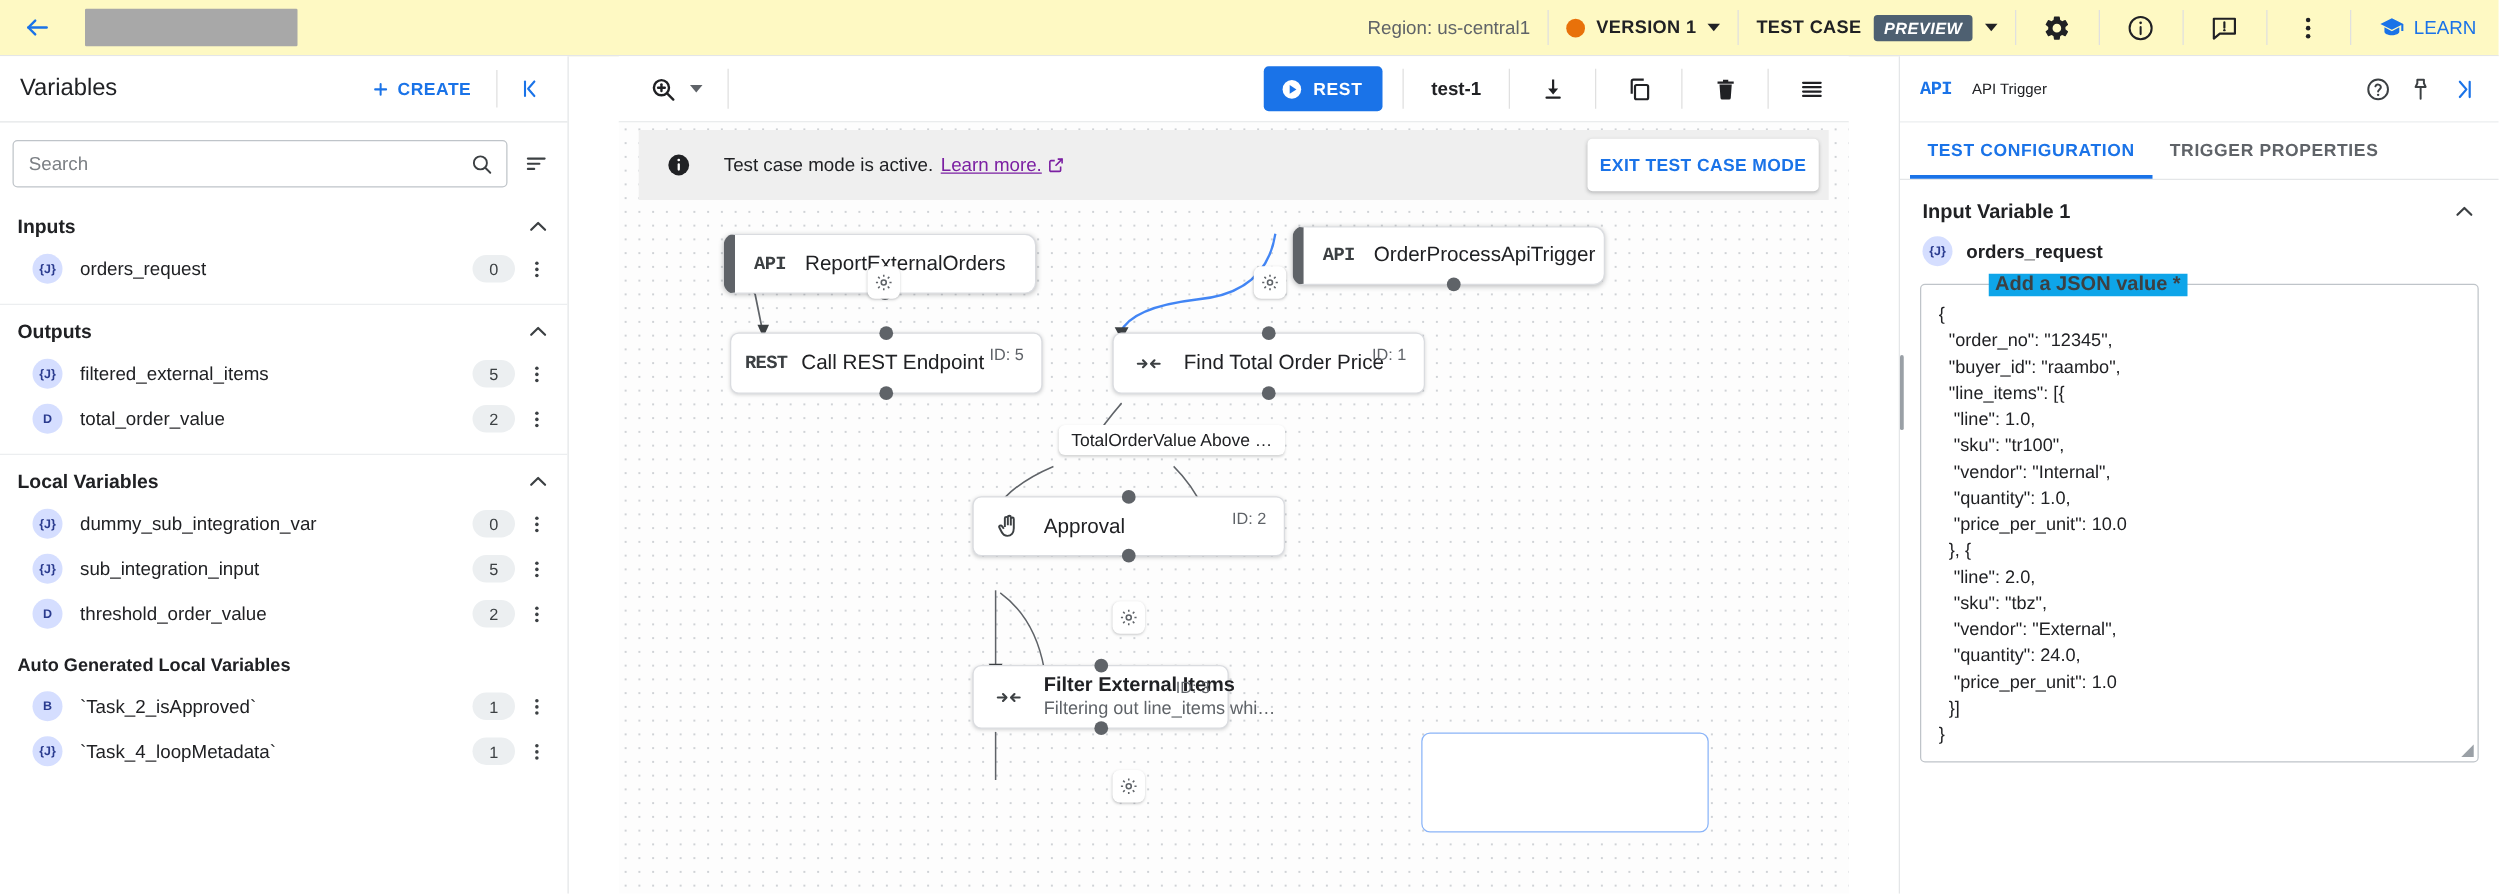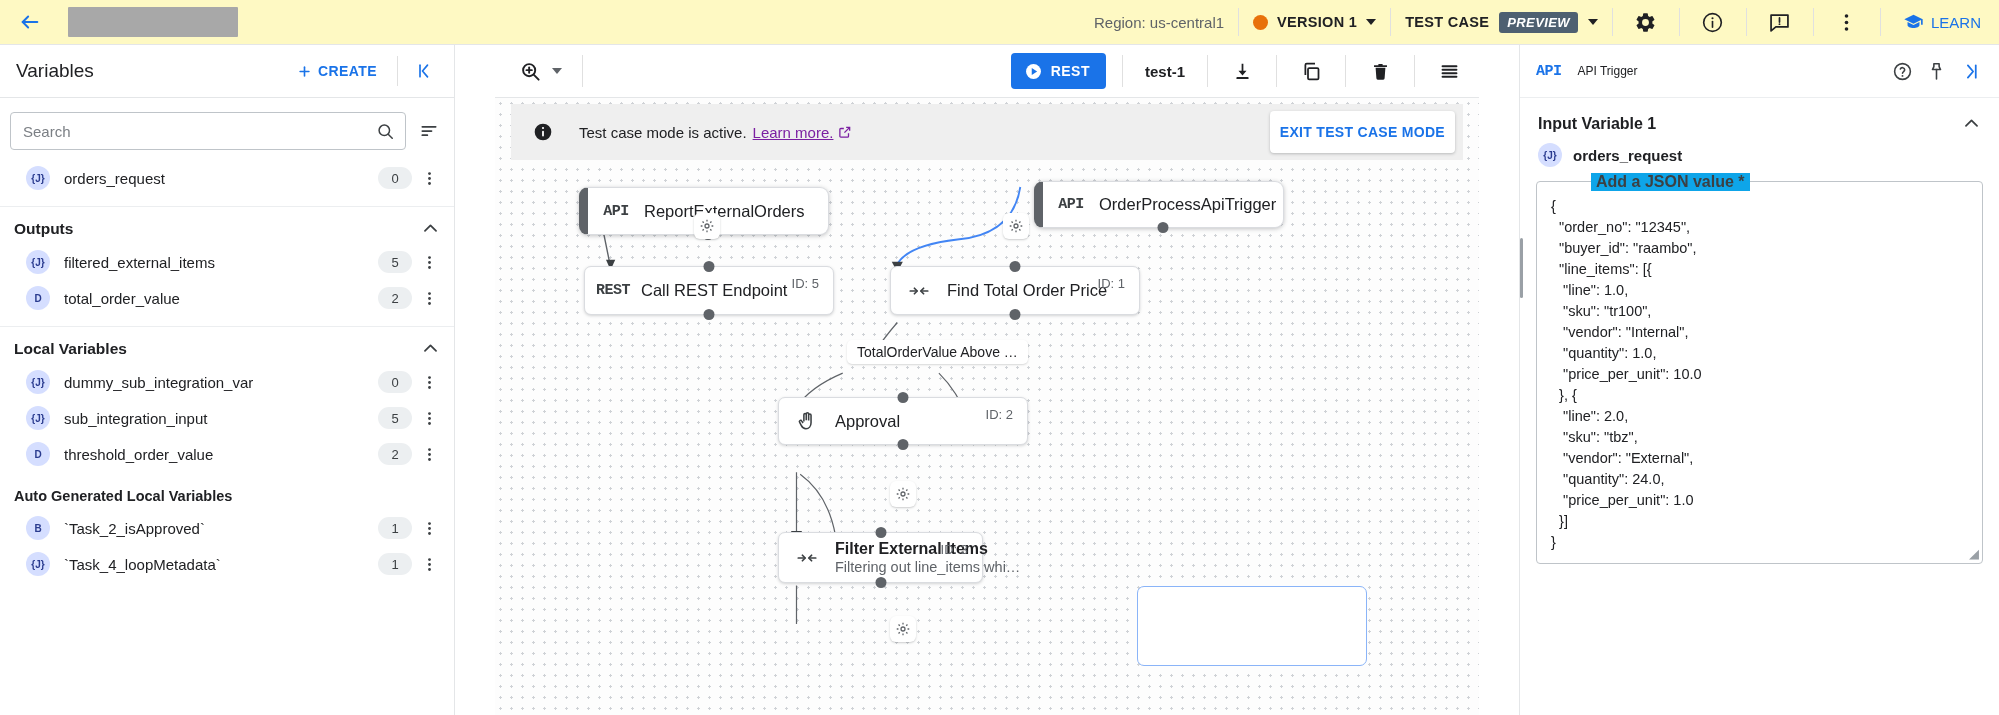--- a/index.html
+++ b/index.html
@@ -264,20 +264,28 @@
           <div class="sort-btn">
             <svg width="20" height="20" viewBox="0 0 24 24" stroke="#3c4043" stroke-width="2.1" stroke-linecap="round">
                 <line x1="4" y1="7" x2="20" y2="7"></line>
                 <line x1="4" y1="12" x2="15" y2="12"></line>
                 <line x1="4" y1="17" x2="10" y2="17"></line>
               </svg>
           </div>
         </div>
 
         <div class="var-section">
+          <div class="sec-head">
+            <span class="sec-title">Inputs</span>
+            <span class="chev-up">
+              <svg width="19" height="19" viewBox="0 0 24 24" fill="none" stroke="#3c4043" stroke-width="2.2" stroke-linecap="round" stroke-linejoin="round">
+                  <polyline points="5 15 12 8 19 15"></polyline>
+                </svg>
+            </span>
+          </div>
           <div class="var-row">
             <span class="vbadge">{J}</span>
             <span class="vname">orders_request</span>
             <span class="vcount">0</span>
             <span class="vmenu">
               <svg width="17" height="17" viewBox="0 0 24 24" fill="#3c4043">
                   <circle cx="12" cy="5" r="2"></circle>
                   <circle cx="12" cy="12" r="2"></circle>
                   <circle cx="12" cy="19" r="2"></circle>
                 </svg>
@@ -618,20 +626,24 @@
             </svg>
         </span>
         <span class="rp-icon blue">
           <svg width="21" height="21" viewBox="0 0 24 24" fill="none" stroke="#1a73e8" stroke-width="2" stroke-linecap="round" stroke-linejoin="round">
               <polyline points="9 5 15 12 9 19"></polyline>
               <line x1="18" y1="5" x2="18" y2="19"></line>
             </svg>
         </span>
       </div>
 
+      <div class="tabs">
+        <div class="tab active">TEST CONFIGURATION</div>
+        <div class="tab">TRIGGER PROPERTIES</div>
+      </div>
 
       <div class="rp-body">
         <div class="rp-scroll"></div>
         <div class="iv-head">
           <span class="iv-title">Input Variable 1</span>
           <span class="chev-up">
             <svg width="19" height="19" viewBox="0 0 24 24" fill="none" stroke="#3c4043" stroke-width="2.2" stroke-linecap="round" stroke-linejoin="round">
                 <polyline points="5 15 12 8 19 15"></polyline>
               </svg>
           </span>

